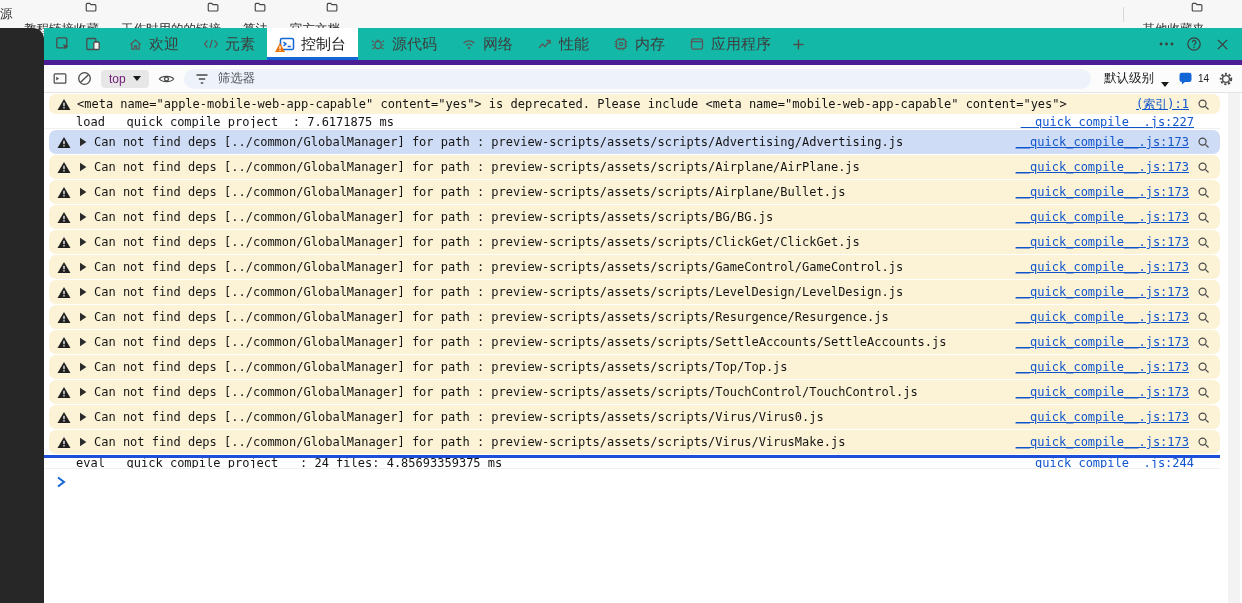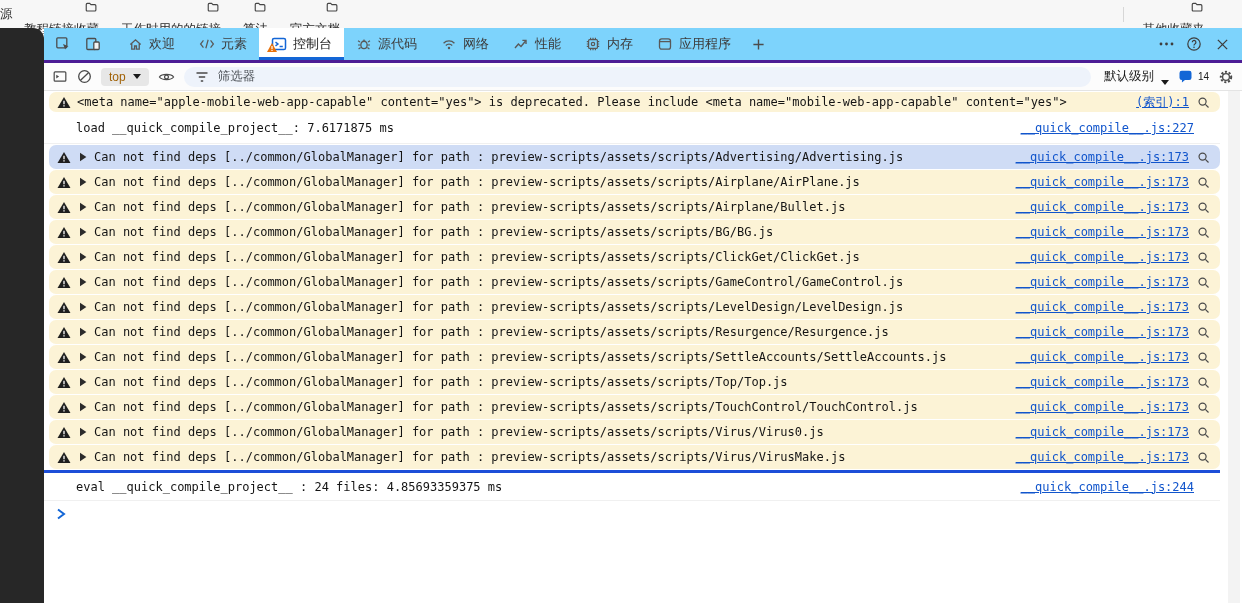--- a/index.html
+++ b/index.html
@@ -19,58 +19,58 @@
 
   
   .page-strip{position:absolute;left:0;top:28px;width:44px;height:575px;background:#272727;
               border-top-right-radius:11px;}
 
   
   .devtools{position:absolute;left:44px;top:28px;width:1198px;height:575px;background:#fff;
             display:flex;flex-direction:column;}
 
   
-  .tabbar{height:32px;background:#7dd3fc;border-bottom:3px solid #4c1d95;display:flex;
-          align-items:stretch;flex:none;font-size:13px;color:#3d3d3d;}
+  .tabbar{height:32px;background:#14b8a6;border-bottom:5px solid #4c1d95;display:flex;
+          align-items:stretch;flex:none;font-size:15px;color:#3d3d3d;}
   .tb-icon{width:30px;display:flex;align-items:center;justify-content:center;color:#4c4c4c;}
   .tb-icon:first-child{margin-left:4px;}
   .tab{display:flex;align-items:center;gap:6px;padding:0 12px;color:#3d3d3d;white-space:nowrap;}
   .tab .icon{color:#595959;}
   .tab.active{background:#fff;box-shadow:inset 0 -3px 0 0 #1366d6;color:#1a1a1a;}
   .tab.active .icon{color:#1366d6;}
   .badge-wrap{position:relative;}
   .warn-badge{position:absolute;left:-4px;bottom:-3px;}
   .tab-add{width:30px;display:flex;align-items:center;justify-content:center;color:#4c4c4c;}
   .tabbar-right{margin-left:auto;display:flex;align-items:center;padding-right:6px;}
   .tabbar-right .tb-btn{width:28px;height:100%;display:flex;align-items:center;justify-content:center;color:#3d3d3d;}
 
   
   .ctoolbar{height:27px;background:#fcfcfc;border-bottom:1px solid #e4e4e4;display:flex;
             align-items:center;flex:none;padding:0 8px;gap:9px;font-size:12.5px;color:#1a1a1a;}
   .ctoolbar .icon{color:#4a4a4a;}
   .ctx-pill{display:flex;align-items:center;gap:7px;background:#e7e7e7;border-radius:4px;
-            padding:2px 8px;font-size:12px;color:#a16207;}
+            padding:2px 8px;font-size:12px;color:#701a75;}
   .caret{width:0;height:0;border-left:4px solid transparent;border-right:4px solid transparent;
          border-top:5px solid #1a1a1a;}
   .filter-pill{flex:1;height:20px;background:#eef3fb;border-radius:11px;display:flex;
                align-items:center;gap:9px;padding:0 11px;color:#4a4f55;}
   .level-sel{display:flex;align-items:flex-end;gap:7px;margin-left:4px;}
   .issues{display:flex;align-items:center;gap:5px;}
   .issues .count{font-size:10px;color:#1a1a1a;}
 
   
   .cbody{flex:1;position:relative;background:#fff;font-family:"DejaVu Sans Mono",monospace;
          font-size:12px;color:#141414;overflow:hidden;}
   .scroll-gutter{position:absolute;top:0;bottom:0;right:2px;width:12px;background:#f3f3f3;}
   .msg{box-sizing:border-box;display:flex;align-items:center;white-space:nowrap;overflow:hidden;}
   .msg.warn{height:24px;margin:1px 22px 1px 5px;border-radius:7px;background:#fcf3d6;
             padding:0 10px 0 8px;}
   .msg.warn.compact{height:20px;}
   .msg.warn.selected{background:#cfdcf5;}
-  .msg.log{height:31px;margin-right:22px;padding:0 26px 0 32px;background:#fff;
+  .msg.log{height:14px;margin-right:22px;padding:0 26px 0 32px;background:#fff;
            border-bottom:1px solid #f0f0f0;}
   .msg.log.btop{border-top:3px solid #1d4ed8;}
   .msg .warn-tri{margin-right:6px;}
   .msg .expander{margin:0 7px 0 2px;}
   .msg-text{overflow:hidden;text-overflow:ellipsis;}
   .flex-spacer{flex:1;min-width:18px;}
   .src-link{color:#1155cc;text-decoration:underline;flex:none;}
   .mag{margin-left:8px;color:#4a4a4a;}
   .prompt-row{height:26px;display:flex;align-items:center;padding-left:12px;}
 </style>

